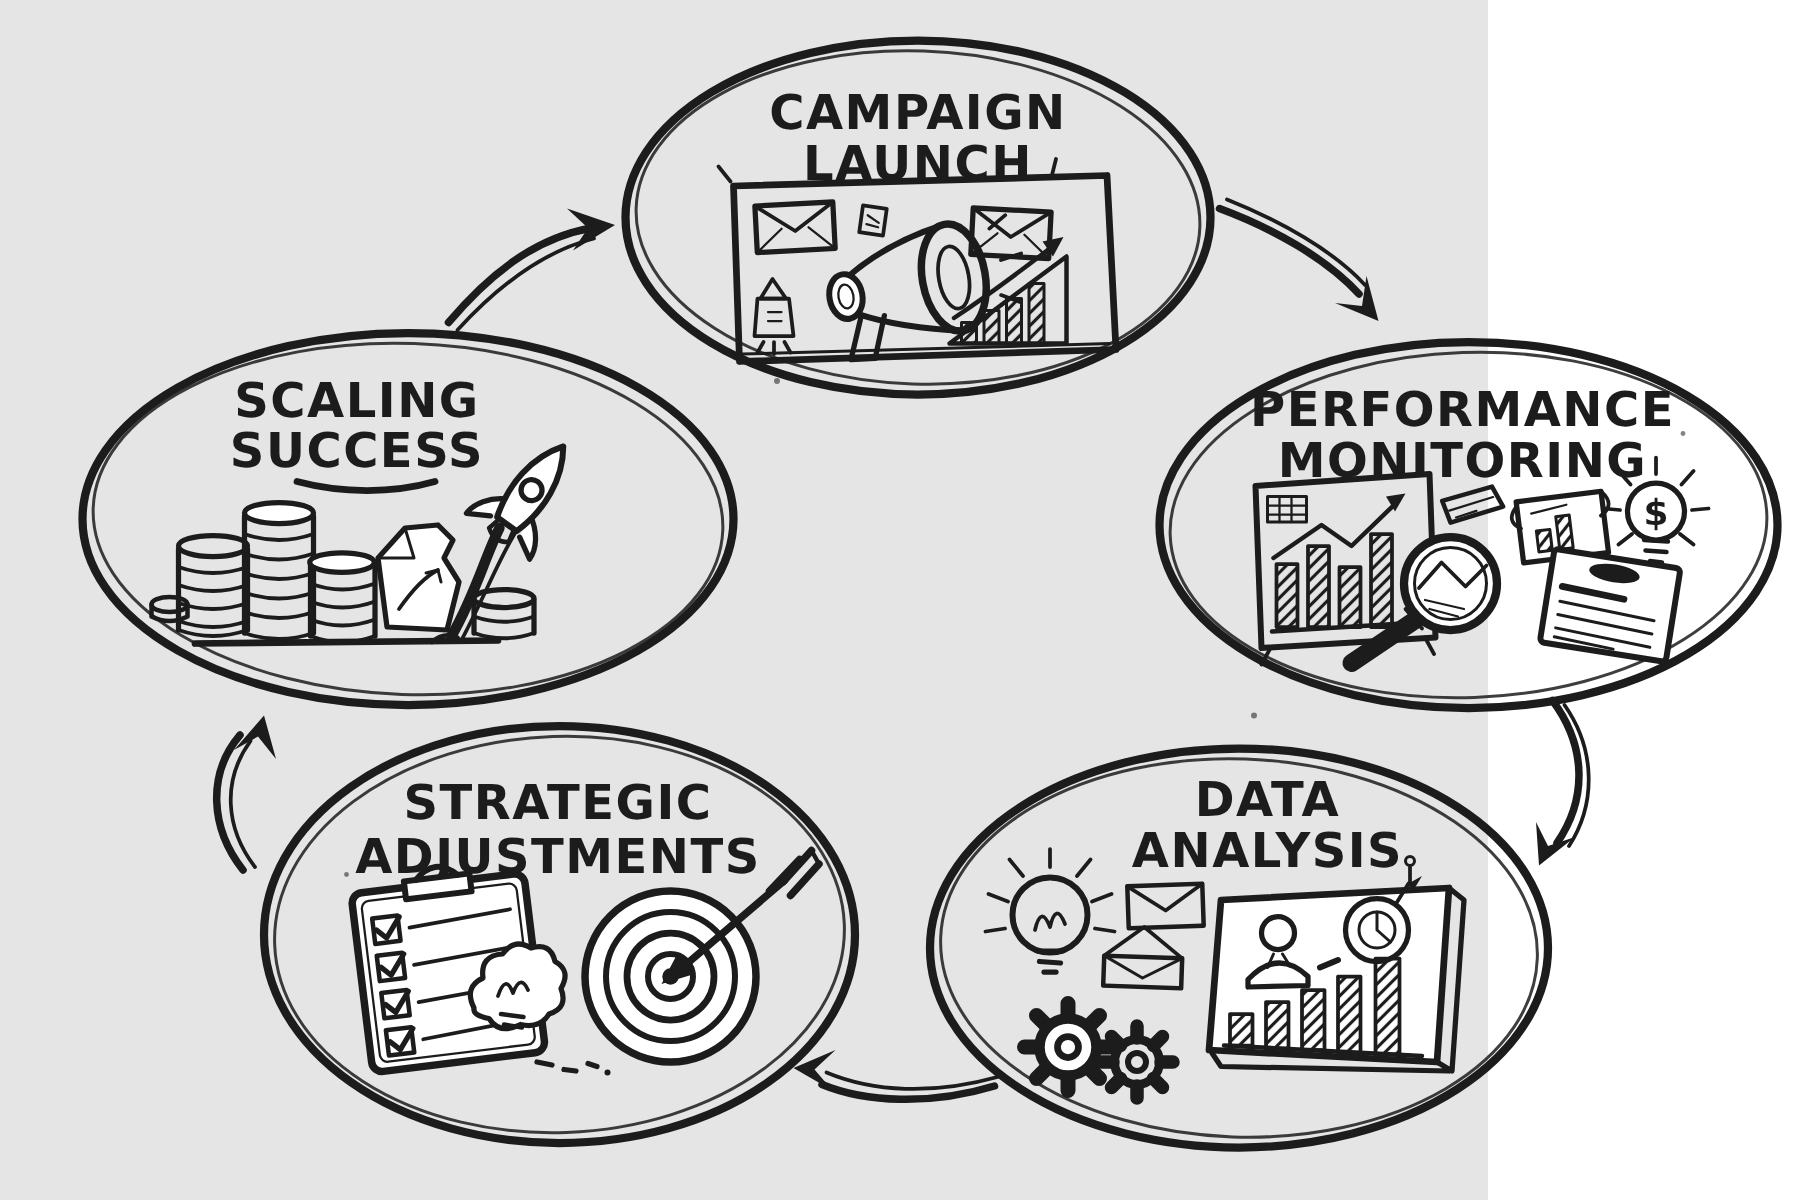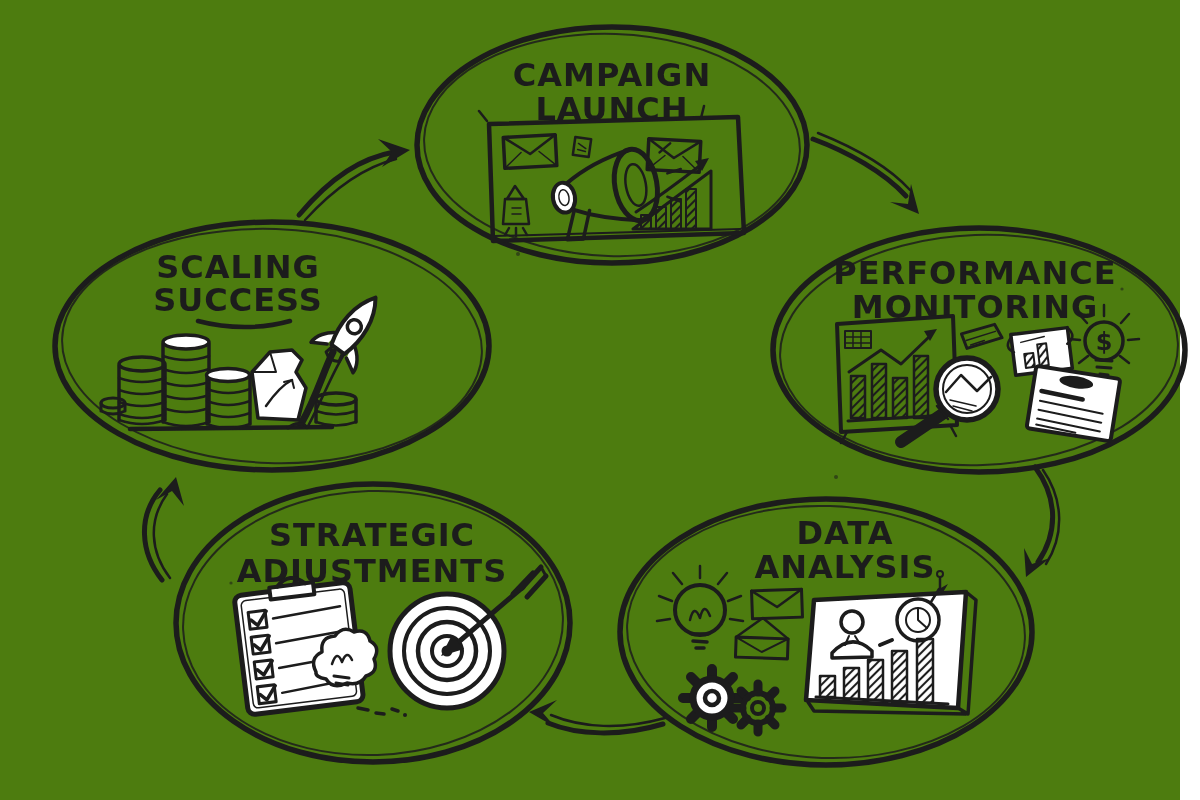--- a/index.html
+++ b/index.html
@@ -1,16 +1,16 @@
 <!DOCTYPE html>
 <html><head>
 <meta charset="utf-8">
 <style>
   html,body{margin:0;padding:0;width:1200px;height:800px;overflow:hidden;background:#ffffff;}
-  .stage{width:1180px;height:800px;position:relative;background:#4d7c0f;}
+  .stage{width:992px;height:800px;position:relative;background:#e5e5e5;}
   svg{display:block;}
   svg *{stroke-linecap:round;stroke-linejoin:round;}
   .ln{fill:none;stroke:#1c1c1c;}
   .outline{fill:none;stroke:#1c1c1c;stroke-width:5.5;}
   .sketch{fill:none;stroke:#1c1c1c;stroke-width:2;opacity:.85;}
   .k15{stroke-width:1.5}.k2{stroke-width:2}.k25{stroke-width:2.5}.k3{stroke-width:3}
   .k35{stroke-width:3.5}.k4{stroke-width:4}.k45{stroke-width:4.5}.k5{stroke-width:5}
   .k55{stroke-width:5.5}.k7{stroke-width:7}.k12{stroke-width:12}
   .fillink{fill:#1c1c1c;stroke:none;}
   .white{fill:#ffffff;}

